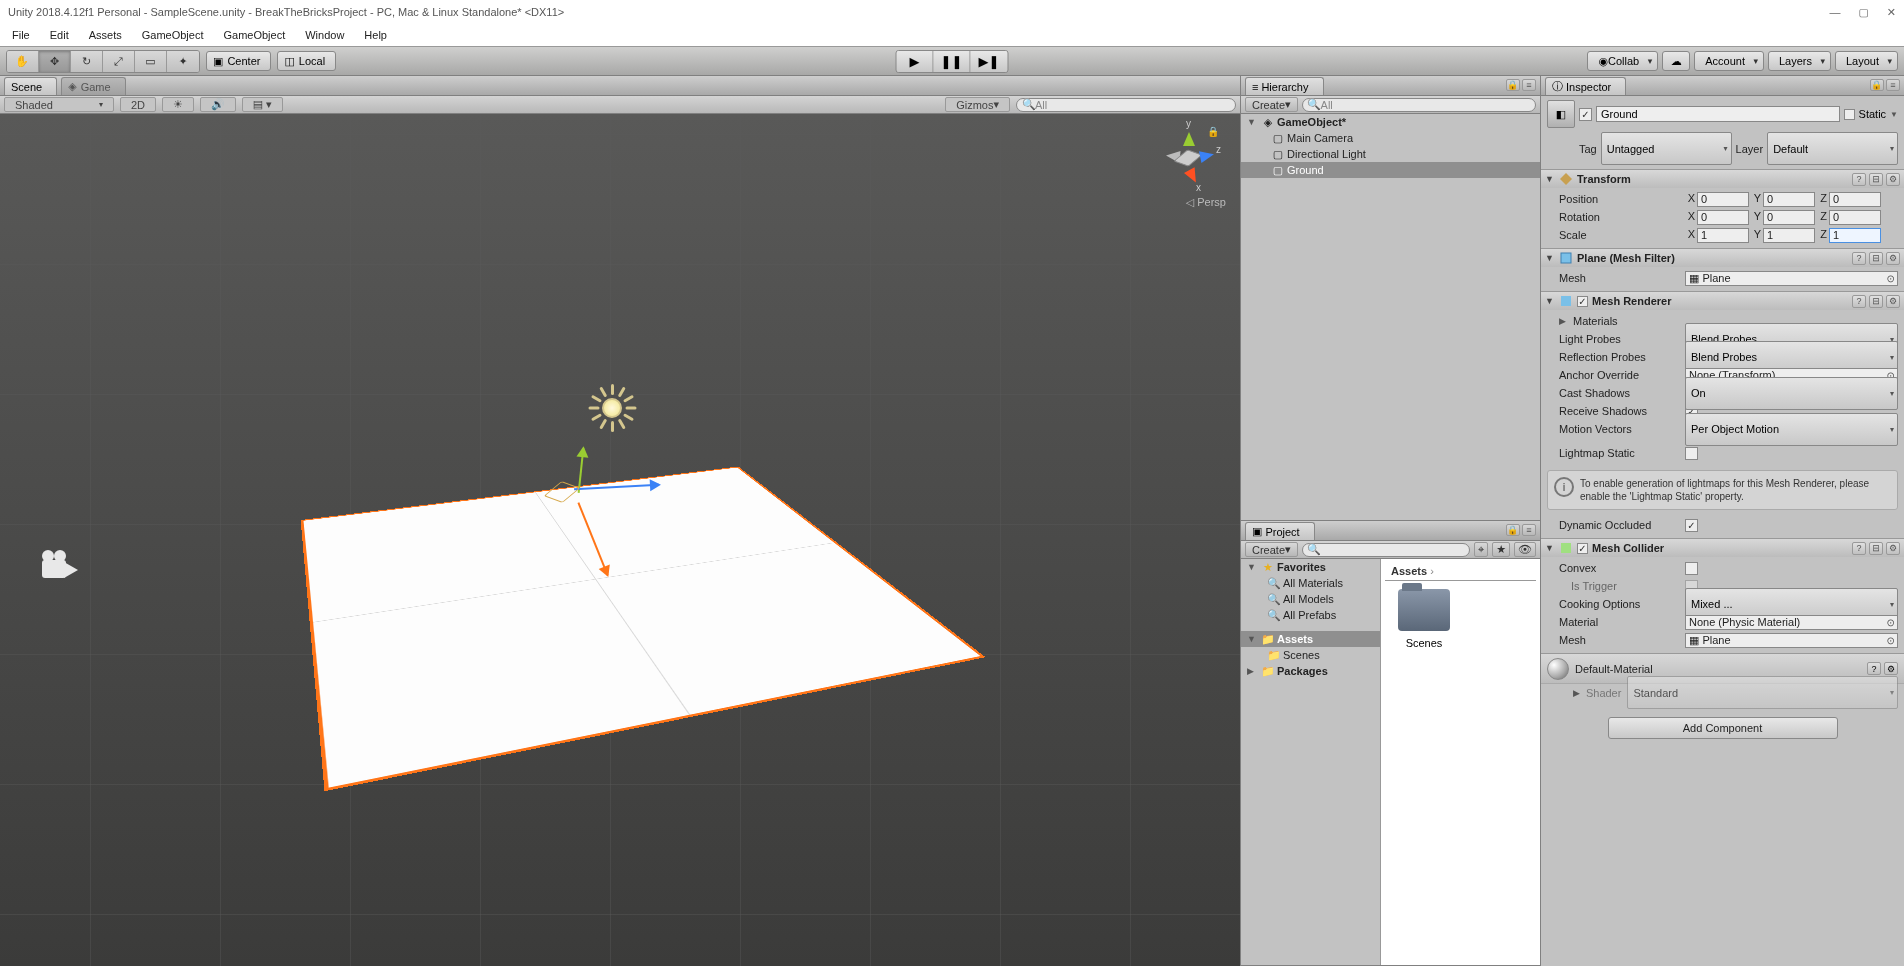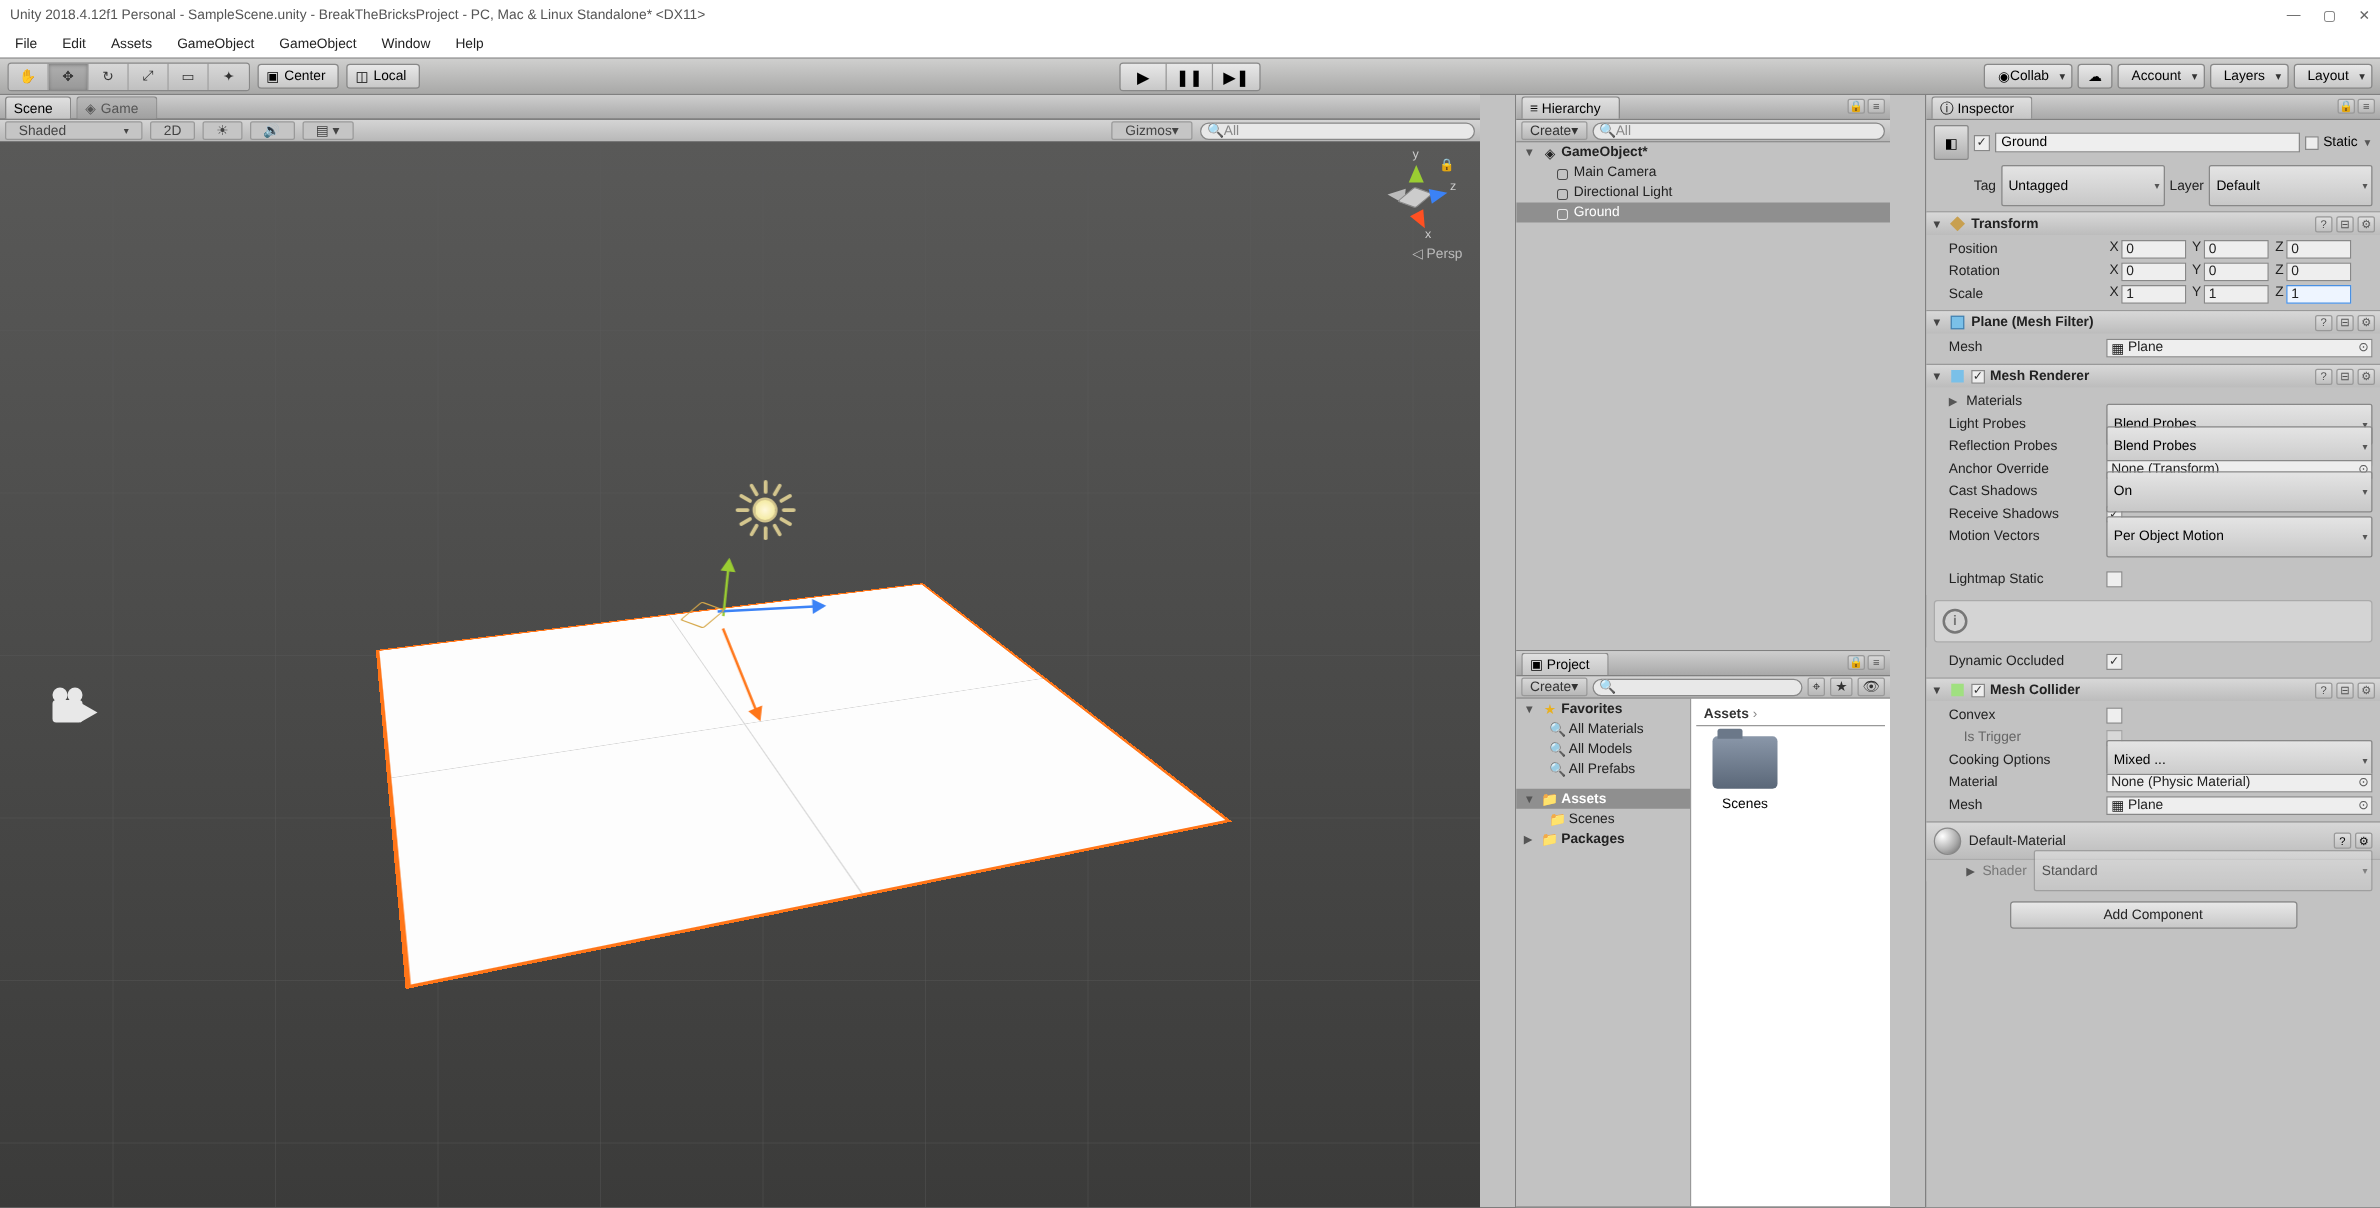--- a/index.html
+++ b/index.html
@@ -19,21 +19,21 @@
 .pill-btn { height: 20px; padding: 0 10px 0 6px; background: linear-gradient(#e8e8e8, #c8c8c8); border: 1px solid #888; border-radius: 3px; display: flex; align-items: center; gap: 4px; cursor: pointer; }
 
 .play-controls { position: absolute; left: 50%; transform: translateX(-50%); display: flex; border: 1px solid #888; border-radius: 3px; overflow: hidden; }
 .play-btn { width: 37px; height: 21px; background: linear-gradient(#e8e8e8, #c8c8c8); border-right: 1px solid #999; display: flex; align-items: center; justify-content: center; cursor: pointer; font-size: 13px; }
 .play-btn:last-child { border-right: none; }
 
 .toolbar-right { position: absolute; right: 6px; display: flex; gap: 4px; align-items: center; }
 .dropdown-btn { height: 20px; padding: 0 18px 0 10px; background: linear-gradient(#e8e8e8, #c8c8c8); border: 1px solid #888; border-radius: 3px; display: flex; align-items: center; cursor: pointer; position: relative; }
 .dropdown-btn::after { content: '▾'; position: absolute; right: 5px; font-size: 9px; color: #333; }
 
-.main-area { display: flex; height: calc(100% - 76px); gap: 28px; }
+.main-area { display: flex; height: calc(100% - 76px); }
 
 .scene-panel { flex: 1; background: #383838; position: relative; display: flex; flex-direction: column; }
 .panel-tabs { height: 20px; background: linear-gradient(#cecece, #a9a9a9); display: flex; align-items: flex-end; border-bottom: 1px solid #808080; }
 .panel-tab { height: 18px; padding: 0 14px 0 6px; background: linear-gradient(#e0e0e0, #c5c5c5); border: 1px solid #888; border-bottom: none; border-radius: 3px 3px 0 0; margin-left: 4px; display: flex; align-items: center; gap: 4px; cursor: pointer; }
 .panel-tab.inactive { background: linear-gradient(#b8b8b8, #a0a0a0); color: #555; }
 
 .scene-toolbar { height: 18px; background: linear-gradient(#d4d4d4, #b8b8b8); border-bottom: 1px solid #808080; display: flex; align-items: center; padding: 0 4px; gap: 6px; }
 .scene-tool-item { padding: 0 10px; height: 15px; background: #c5c5c5; border: 1px solid #999; border-radius: 2px; display: flex; align-items: center; cursor: pointer; color: #444; }
 .scene-toolbar .search { margin-left: auto; width: 220px; height: 14px; background: #e8e8e8; border: 1px solid #888; border-radius: 8px; padding: 0 18px; color: #888; position: relative; }
 
@@ -526,27 +526,28 @@
         <div class="prop-row">
             <span class="prop-label">Receive Shadows</span>
             <div class="chk">✓</div>
           </div>
         <div class="prop-row">
             <span class="prop-label">Motion Vectors</span>
             <div class="insp-dd wide-dd">
               <span>Per Object Motion</span>
             </div>
           </div>
-        <div class="prop-row" style="margin-top:16px">
+        <div class="prop-row" style="margin-top:6px">
             <span class="prop-label">Lightmap Static</span>
             <div class="chk"></div>
           </div>
       </div>
       <div class="info-box">
         <div class="i-icn">i</div>
+        <div class="txt">To enable generation of lightmaps for this Mesh Renderer, please enable the 'Lightmap Static' property.</div>
       </div>
       <div class="comp-body">
         <div class="prop-row">
             <span class="prop-label">Dynamic Occluded</span>
             <div class="chk">✓</div>
           </div>
       </div>
     </div>
 
     <div class="component">

